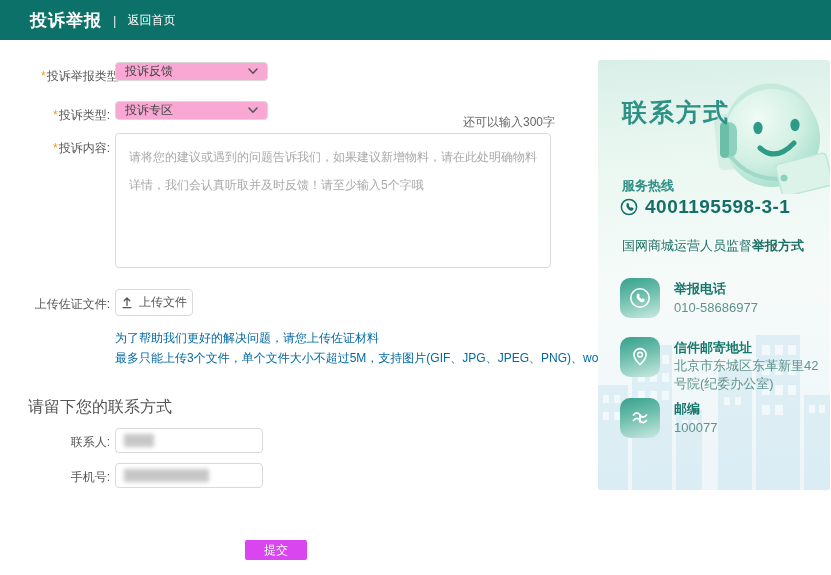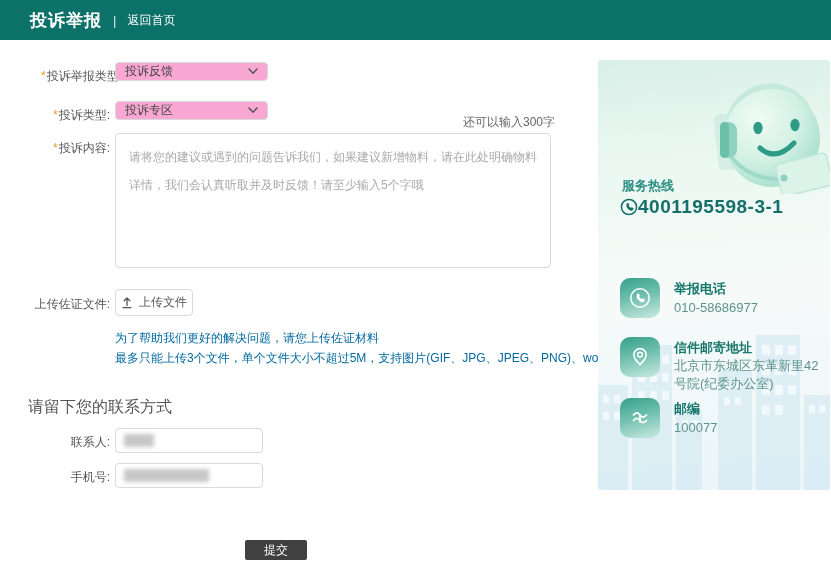--- a/index.html
+++ b/index.html
@@ -48,35 +48,35 @@
   }
   .section-title { position:absolute; left:28px; font-size:16px; color:#555; }
   .text-input {
     position:absolute; left:115px; width:148px; height:25px;
     border:1px solid #D9D9D9; border-radius:4px;
     padding:0 8px; font-size:12px; color:#444; outline:none;
   }
   .redact { position:absolute; background:#BDBDBD; filter:blur(2px); opacity:.85; border-radius:1px; }
   .submit-btn {
     position:absolute; left:245px; top:540px; width:62px; height:20px;
-    background:#404040; color:#fff; font-size:12px; border:none;
+    background:#d946ef; color:#fff; font-size:12px; border:none;
     border-radius:2px; cursor:pointer; line-height:18px;
   }
   
   .sidebar {
     position:absolute; left:598px; top:60px; width:232px; height:430px;
     border-radius:3px; overflow:hidden;
     background:linear-gradient(175deg,#D8EFE7 0%, #EAF7F1 22%, #F6FBF9 52%, #EDF5F9 100%);
   }
   .sb-title {
     position:absolute; left:24px; top:36px; font-size:25px; font-weight:bold;
     color:#2E9186; letter-spacing:2px; z-index:3;
   }
   .sb-hotline-label { position:absolute; left:24px; top:117px; font-size:13px; font-weight:bold; color:#2E8F85; z-index:3;text-align:right; }
-  .sb-hotline-row { position:absolute; left:22px; top:136px; display:flex; align-items:center; z-index:3; }
+  .sb-hotline-row { position:absolute; left:22px; top:136px; display:flex; align-items:center; gap:7px; z-index:3; }
   .sb-hotline-number { font-size:19px; font-weight:bold; color:#156F68; letter-spacing:.5px; }
   .sb-supervision { position:absolute; left:24px; top:177px; font-size:13px; color:#1E6F64; z-index:3; }
   .sb-supervision b { font-weight:bold; }
   .sb-item-icon {
     position:absolute; left:22px; width:40px; height:40px; border-radius:10px;
     background:linear-gradient(165deg,#35A08C 0%, #6FBFAD 45%, #C9E9E0 100%);
     display:flex; align-items:center; justify-content:center; z-index:3;
   }
   .sb-item-title { position:absolute; left:76px; font-size:13px; font-weight:bold; color:#17776B; z-index:3; }
   .sb-item-value { position:absolute; left:76px; width:148px; font-size:13px; color:#5E938D; line-height:1.35; z-index:3; }
@@ -222,31 +222,35 @@
     <ellipse cx="56" cy="62" rx="4.6" ry="6.2" fill="#2E9B86"></ellipse>
     <ellipse cx="93" cy="59" rx="4.6" ry="6.2" fill="#2E9B86"></ellipse>
     <path d="M58 82 Q74 96 92 77" fill="none" stroke="#2E9B86" stroke-width="5" stroke-linecap="round"></path>
     <path d="M30 92 Q48 114 80 113" fill="none" stroke="#9FD9C8" stroke-width="4" fill-opacity="0" stroke-linecap="round"></path>
     <g transform="rotate(-14 103 108)">
       <rect x="76" y="92" width="52" height="33" rx="4" fill="#DCF3EA" stroke="#BFE6D9" stroke-width="1.5"></rect>
     </g>
     <circle cx="82" cy="112" r="3.5" fill="#8ED1BE"></circle>
   </svg>
 
+  <div class="sb-title">联系方式</div>
 
   <div class="sb-hotline-label">服务热线</div>
 
   <div class="sb-hotline-row">
     <svg width="18" height="18" viewBox="0 0 18 18">
       <circle cx="9" cy="9" r="7.6" fill="none" stroke="#156F68" stroke-width="1.5"></circle>
       <path d="M6.4 5.6 c.8-.8 2-.8 2.3 0 l.4.9 c.2.4 0 .9-.4 1.2 .4.9 1.2 1.7 2.1 2.1 .3-.4 .8-.6 1.2-.4 l.9.4 c.8.3.8 1.5 0 2.3 -1.1 1.1-3 .6-4.8-1.2 -1.8-1.8-2.3-3.7-1.2-4.8 z" fill="#156F68"></path>
     </svg>
     <span class="sb-hotline-number">4001195598-3-1</span>
   </div>
 
+  <div class="sb-supervision">
+    <span>国网商城运营人员监督</span><b>举报方式</b>
+  </div>
 
   <div class="sb-item-icon" style="top:218px;">
     <svg width="24" height="24" viewBox="0 0 24 24">
       <circle cx="12" cy="12" r="9.2" fill="none" stroke="#fff" stroke-width="1.6"></circle>
       <path d="M8.6 8.2 c.9-.9 2.2-.9 2.6 0 l.5 1 c.2.5 0 1-.5 1.4 .5 1 1.4 1.9 2.4 2.4 .4-.5 .9-.7 1.4-.5 l1 .5 c.9.4.9 1.7 0 2.6 -1.2 1.2-3.4.6-5.4-1.4 -2-2-2.6-4.2-1.4-5.4 z" fill="#fff"></path>
     </svg>
   </div>
   <div class="sb-item-title" style="top:220px;">举报电话</div>
   <div class="sb-item-value" style="top:239px;">010-58686977</div>
 

